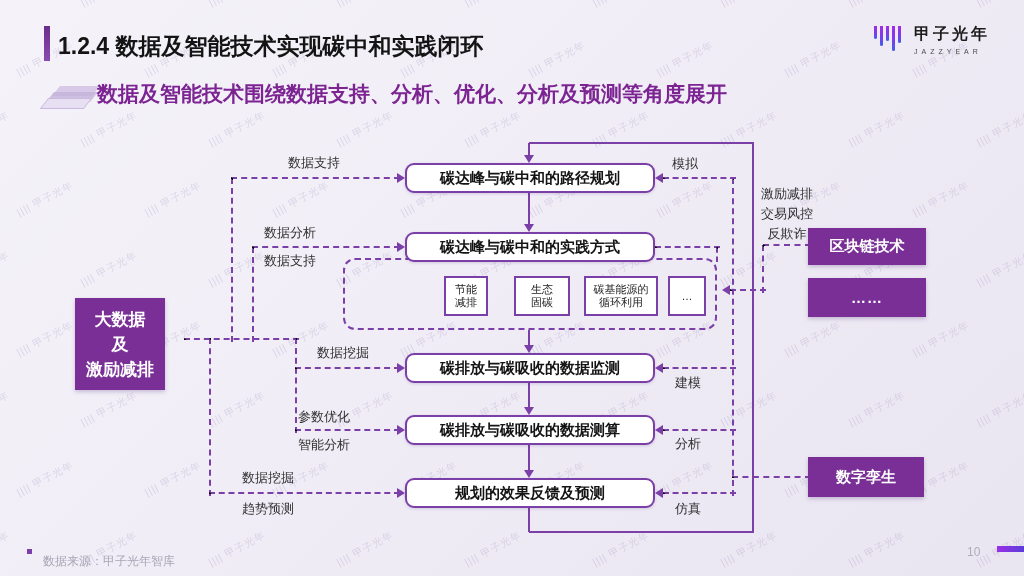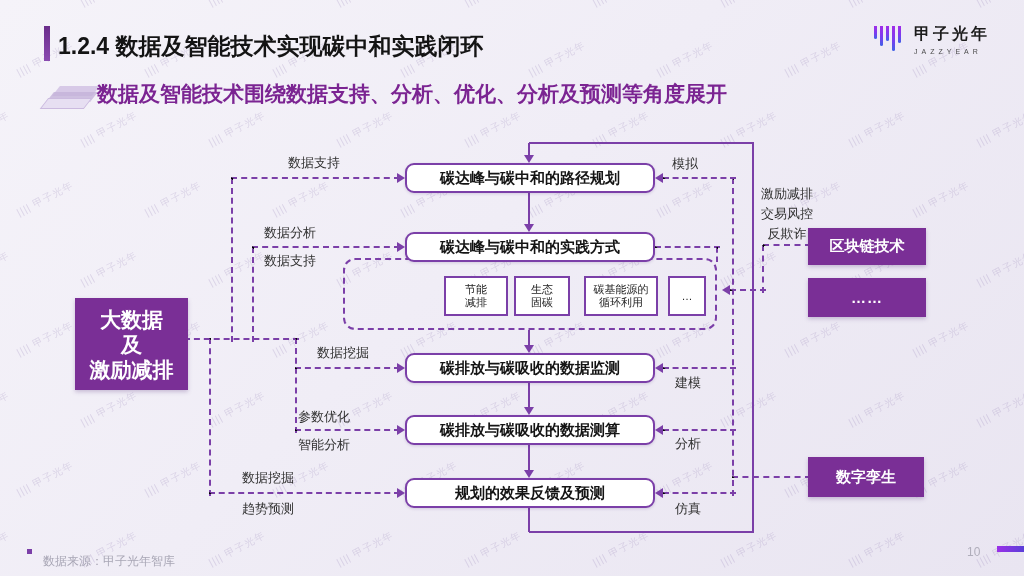--- a/index.html
+++ b/index.html
@@ -210,21 +210,21 @@
       <div class="arr arr-r" style="left: 397px; top: 425px;"></div>
       <div class="arr arr-r" style="left: 397px; top: 488px;"></div>
       <div class="arr arr-l" style="left: 655px; top: 173px;"></div>
       <div class="arr arr-l" style="left: 655px; top: 363px;"></div>
       <div class="arr arr-l" style="left: 655px; top: 425px;"></div>
       <div class="arr arr-l" style="left: 655px; top: 488px;"></div>
       <div class="arr arr-l" style="left: 722px; top: 285px;"></div>
     </div>
 
   <div class="container-dashed"></div>
-  <div class="practice-item" style="left:444px;width:64px">
+  <div class="practice-item" style="left:444px;width:44px">
     <span>节能</span>
       <span>减排</span>
   </div>
   <div class="practice-item" style="left:514px;width:56px">
     <span>生态</span>
       <span>固碳</span>
   </div>
   <div class="practice-item" style="left:584px;width:74px">
     <span>碳基能源的</span>
       <span>循环利用</span>
@@ -233,21 +233,21 @@
     <span>…</span>
       <span></span>
   </div>
 
   <div class="flow-box" style="top:163px">碳达峰与碳中和的路径规划</div>
   <div class="flow-box" style="top:353px">碳排放与碳吸收的数据监测</div>
   <div class="flow-box" style="top:232px">碳达峰与碳中和的实践方式</div>
   <div class="flow-box" style="top:415px">碳排放与碳吸收的数据测算</div>
   <div class="flow-box" style="top:478px">规划的效果反馈及预测</div>
 
-  <div class="purple-box" style="left:75px;top:298px;width:113px;height:92px;font-size:21px;line-height:25px">
+  <div class="purple-box" style="left:75px;top:298px;width:90px;height:92px;font-size:17px;line-height:25px">
     <span>大数据</span>
     <span>及</span>
     <span>激励减排</span>
   </div>
 
   <div class="purple-box" style="left:808px;top:228px;width:118px;height:37px;font-size:15px">区块链技术</div>
   <div class="purple-box" style="left:808px;top:278px;width:118px;height:39px;font-size:15px;letter-spacing:1px">……</div>
   <div class="purple-box" style="left:808px;top:457px;width:116px;height:40px;font-size:15px">数字孪生</div>
 
   <div class="edge-label" style="left:288px;top:154px">数据支持</div>

